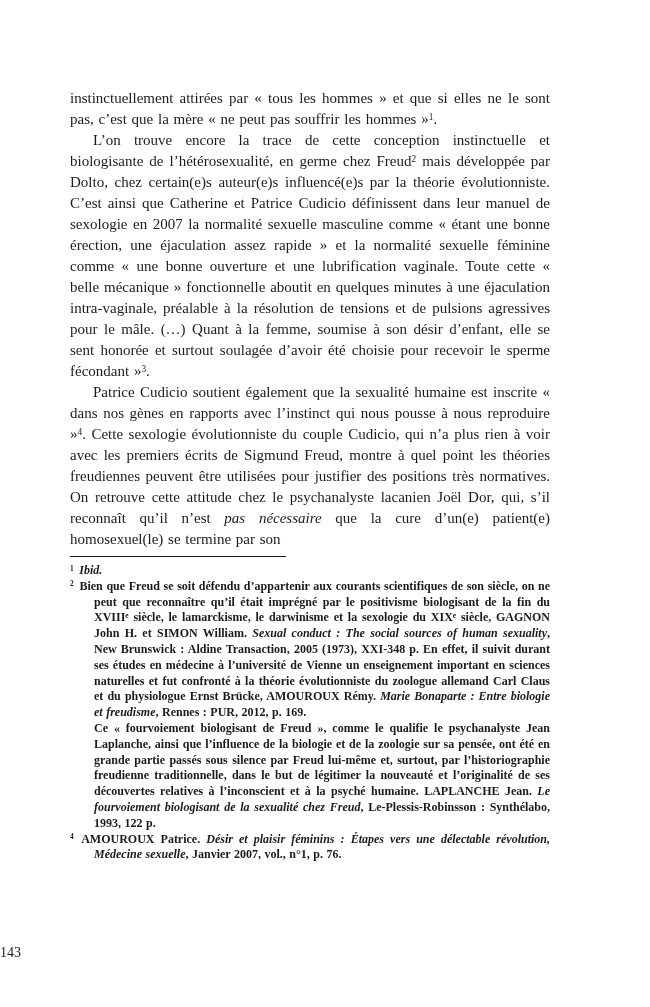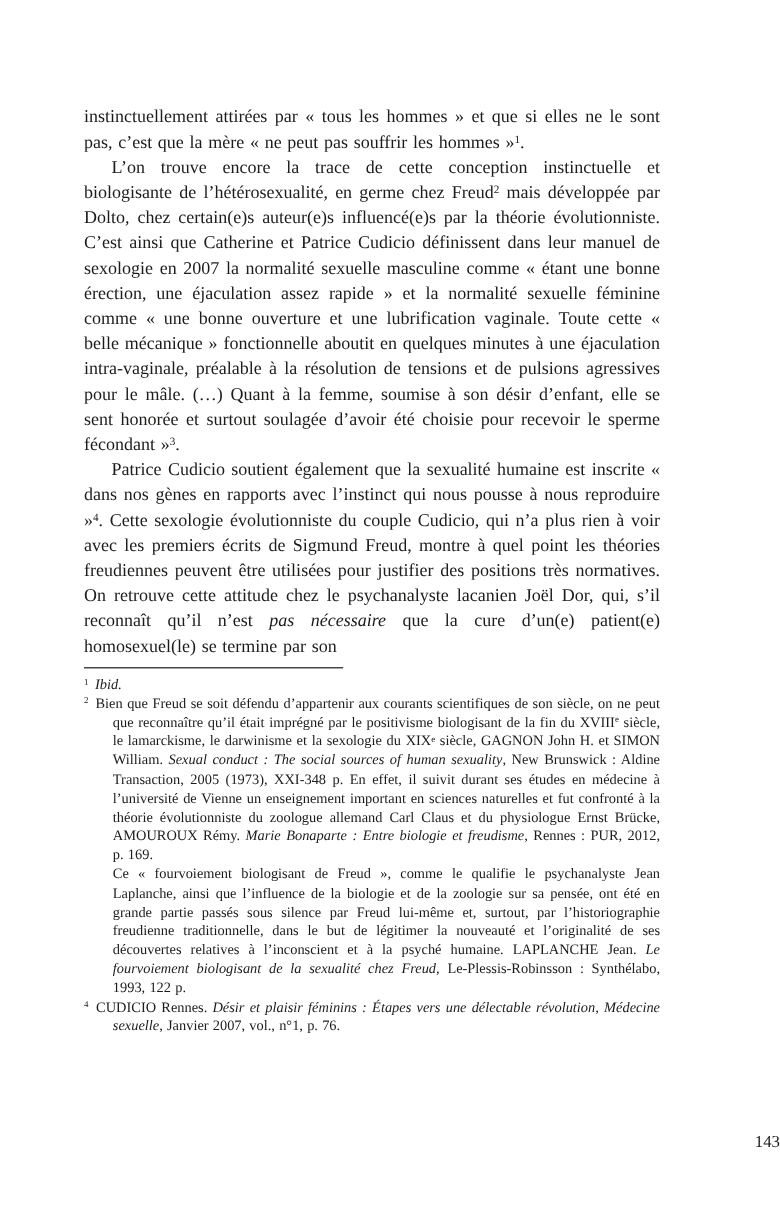--- a/index.html
+++ b/index.html
@@ -41,51 +41,52 @@
     border-top: 1px solid #1b1b1a;
     margin: 6px 0 6px 0;
   }
   
   .footnotes p {
     margin: 0;
     font-size: 12px;
     line-height: 15.8px;
     text-align: justify;
     word-spacing: 0.5px;
+    font-weight: bold;
   }
   .footnotes p.fn-first {
     padding-left: 24px;
     text-indent: -24px;
   }
   .footnotes p.fn-cont {
     padding-left: 24px;
   }
   .fn-marker { margin-right: 2px; }
   
   .page-number {
     position: absolute;
     bottom: 46px;
     left: 0;
     right: 0;
-    text-align: right;
+    text-align: left;
     font-size: 14px;
     color: #1b1b1a;
   }
   i { font-style: italic; }
 </style>
 </head>
 <body>
 
 <div class="page">
   <main class="body-text">
       <p class="para"><span>instinctuellement attirées par « tous les hommes » et que si elles ne le sont pas, c’est que la mère « ne peut pas souffrir les hommes »</span><sup>1</sup><span>.</span></p>
       <p class="para indent"><span>L’on trouve encore la trace de cette conception instinctuelle et biologisante de l’hétérosexualité, en germe chez Freud</span><sup>2</sup><span> mais développée par Dolto, chez certain(e)s auteur(e)s influencé(e)s par la théorie évolutionniste. C’est ainsi que Catherine et Patrice Cudicio définissent dans leur manuel de sexologie en 2007 la normalité sexuelle masculine comme « étant une bonne érection, une éjaculation assez rapide » et la normalité sexuelle féminine comme « une bonne ouverture et une lubrification vaginale. Toute cette « belle mécanique » fonctionnelle aboutit en quelques minutes à une éjaculation intra-vaginale, préalable à la résolution de tensions et de pulsions agressives pour le mâle. (…) Quant à la femme, soumise à son désir d’enfant, elle se sent honorée et surtout soulagée d’avoir été choisie pour recevoir le sperme fécondant »</span><sup>3</sup><span>.</span></p>
       <p class="para indent"><span>Patrice Cudicio soutient également que la sexualité humaine est inscrite « dans nos gènes en rapports avec l’instinct qui nous pousse à nous reproduire »</span><sup>4</sup><span>. Cette sexologie évolutionniste du couple Cudicio, qui n’a plus rien à voir avec les premiers écrits de Sigmund Freud, montre à quel point les théories freudiennes peuvent être utilisées pour justifier des positions très normatives. On retrouve cette attitude chez le psychanalyste lacanien Joël Dor, qui, s’il reconnaît qu’il n’est </span><i>pas nécessaire</i><span> que la cure d’un(e) patient(e) homosexuel(le) se termine par son</span></p>
     </main>
   <div class="footnote-rule"></div>
   <section class="footnotes">
       <p class="fn-first"><sup class="fn-marker">1</sup> <i>Ibid.</i></p>
       <p class="fn-first"><sup class="fn-marker">2</sup> <span>Bien que Freud se soit défendu d’appartenir aux courants scientifiques de son siècle, on ne peut que reconnaître qu’il était imprégné par le positivisme biologisant de la fin du XVIII</span><sup>e</sup><span> siècle, le lamarckisme, le darwinisme et la sexologie du XIX</span><sup>e</sup><span> siècle, GAGNON John H. et SIMON William. </span><i>Sexual conduct : The social sources of human sexuality</i><span>, New Brunswick : Aldine Transaction, 2005 (1973), XXI-348 p. En effet, il suivit durant ses études en médecine à l’université de Vienne un enseignement important en sciences naturelles et fut confronté à la théorie évolutionniste du zoologue allemand Carl Claus et du physiologue Ernst Brücke, AMOUROUX Rémy. </span><i>Marie Bonaparte : Entre biologie et freudisme</i><span>, Rennes : PUR, 2012, p. 169.</span></p>
       <p class="fn-cont"><span>Ce « fourvoiement biologisant de Freud », comme le qualifie le psychanalyste Jean Laplanche, ainsi que l’influence de la biologie et de la zoologie sur sa pensée, ont été en grande partie passés sous silence par Freud lui-même et, surtout, par l’historiographie freudienne traditionnelle, dans le but de légitimer la nouveauté et l’originalité de ses découvertes relatives à l’inconscient et à la psyché humaine. LAPLANCHE Jean. </span><i>Le fourvoiement biologisant de la sexualité chez Freud</i><span>, Le-Plessis-Robinsson : Synthélabo, 1993, 122 p.</span></p>
-      <p class="fn-first"><sup class="fn-marker">4</sup> <span>CUDICIO Rennes. </span><i>Désir et plaisir féminins : Étapes vers une délectable révolution, Médecine sexuelle</i><span>, Janvier 2007, vol., n°1, p. 76.</span></p>
+      <p class="fn-first"><sup class="fn-marker">4</sup> <span>AMOUROUX Patrice. </span><i>Désir et plaisir féminins : Étapes vers une délectable révolution, Médecine sexuelle</i><span>, Janvier 2007, vol., n°1, p. 76.</span></p>
     </section>
   <footer class="page-number">143</footer>
 </div>
 
 </body></html>

